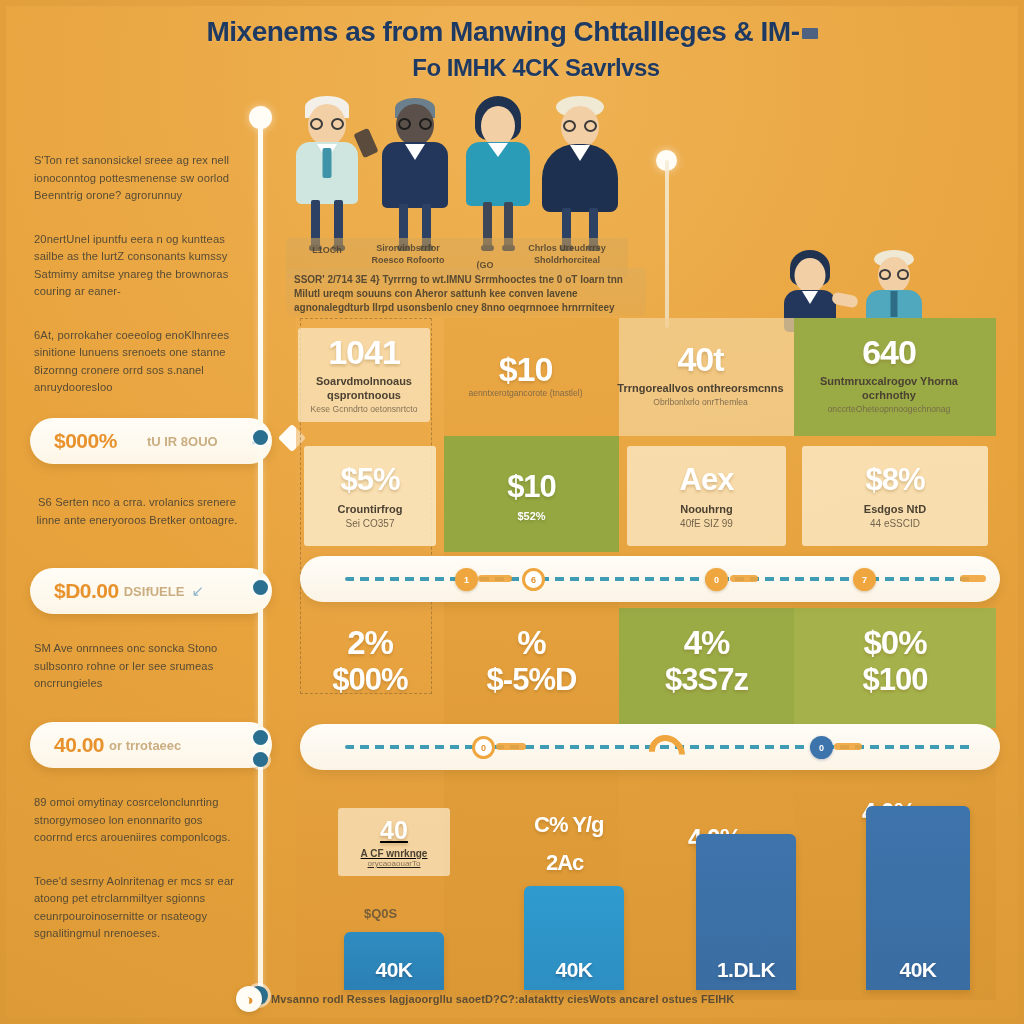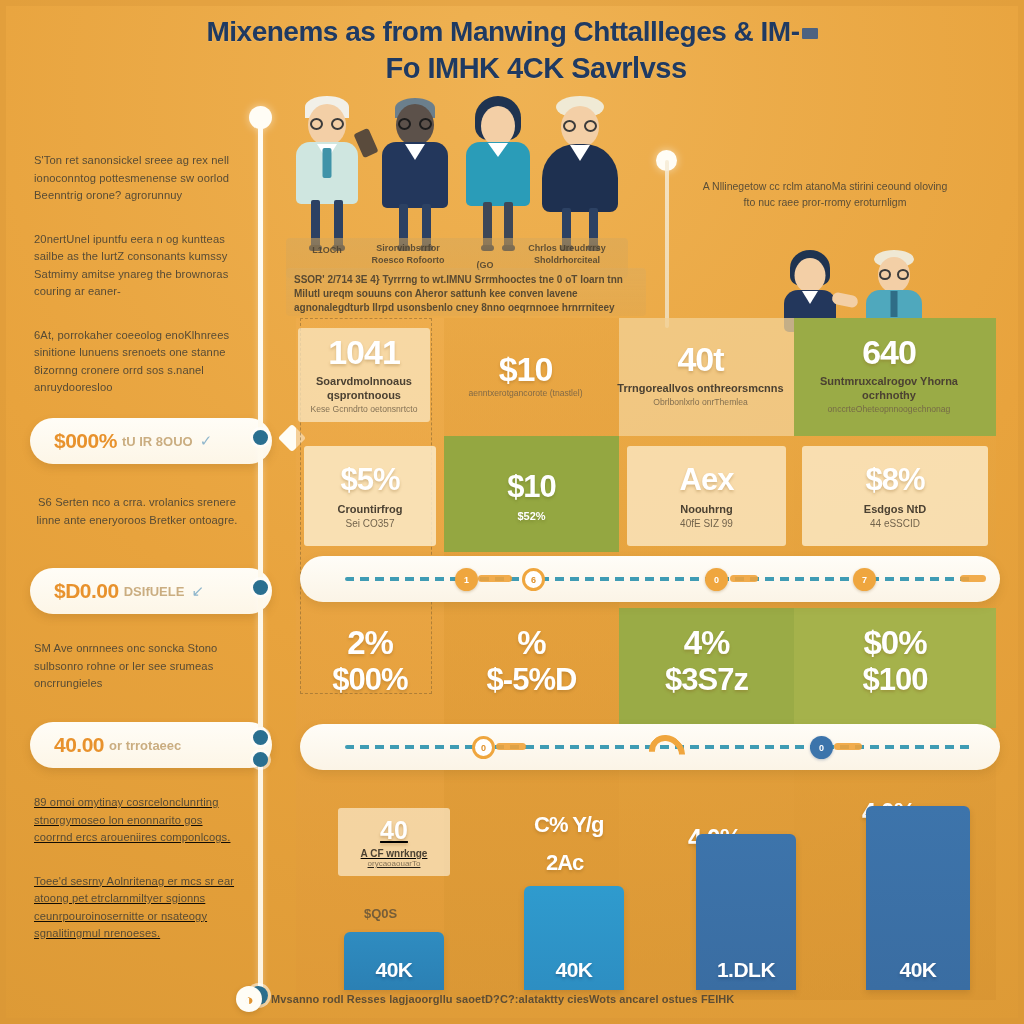--- a/index.html
+++ b/index.html
@@ -15,43 +15,43 @@
   }
   .frame-edge{position:absolute;inset:0;box-shadow:inset 0 0 0 6px rgba(215,150,55,.35);pointer-events:none;}
 
   
   .title-wrap{position:absolute;left:0;right:0;top:14px;text-align:center;}
   .title-line{
     font-weight:bold;color:#1f3a62;letter-spacing:-0.5px;
     font-size:28px;line-height:36px;
     text-shadow:0 1px 0 rgba(255,255,255,.12);
   }
-  .title-line.l2{font-size:29px;padding-left:48px;}
+  .title-line.l2{font-size:24px;padding-left:48px;}
   .title-chip{display:inline-block;width:16px;height:11px;background:#31568c;
      vertical-align:middle;margin-left:2px;border-radius:1px;opacity:.85;}
 
   
   .leftcol{position:absolute;left:34px;top:152px;width:206px;}
   .lp{color:#4c4434;font-size:11.2px;line-height:17.5px;margin-bottom:26px;
       letter-spacing:.1px;opacity:.92;}
   .lp2{margin-top:6px;}
   .left-lower{position:absolute;left:34px;top:494px;width:206px;text-align:center;}
-  .left-lower2{position:absolute;left:34px;top:794px;width:210px;text-decoration:underline;}
+  .left-lower2{position:absolute;left:34px;top:794px;width:210px;}
 
   
   .pill{
     position:absolute;left:30px;height:46px;width:218px;
     background:linear-gradient(180deg,#fffdf7 0%,#fdf6e7 100%);
     border-radius:26px;display:flex;align-items:center;padding-left:24px;
     box-shadow:0 4px 9px rgba(120,80,20,.18);
   }
   .pill .big{font-weight:bold;color:#e8922d;font-size:21px;letter-spacing:-.5px;}
   .pill .sub{color:#b9945c;font-size:13px;margin-left:5px;font-weight:bold;opacity:.75;}
   .pill .tick{color:#8fb6cc;font-size:15px;margin-left:7px;}
-  #pill1{top:418px;}
+  #pill1{top:418px;gap:25px;}
   #pill2{top:568px;}
   #pill3{top:722px;}
 
   
   .vline{position:absolute;left:258px;top:118px;width:5px;height:872px;
     background:linear-gradient(180deg,#fffdf5,#fdf4e2);border-radius:3px;
     box-shadow:0 0 6px rgba(255,255,255,.35);}
   .vline-top{position:absolute;left:249px;top:106px;width:23px;height:23px;border-radius:50%;
     background:#fffdf5;box-shadow:0 0 8px rgba(255,255,255,.5);}
   .vdot{position:absolute;width:15px;height:15px;border-radius:50%;
@@ -283,21 +283,20 @@
 
   <div class="figcaps">
     <div class="figcap" style="left:6px;top:6px;width:70px;">L1OCh</div>
     <div class="figcap" style="left:76px;top:4px;width:92px;">Sirorvinbsrrfor Roesco Rofoorto</div>
     <div class="figcap" style="left:172px;top:21px;width:54px;">(GO</div>
     <div class="figcap" style="left:228px;top:4px;width:106px;">Chrlos Ureudrrrsy Sholdrhorciteal</div>
   </div>
 
   <div class="banner">SSOR' 2/714 3E 4} Tyrrrng to wt.IMNU Srrmhooctes tne 0 oT Ioarn tnn Milutl ureqm souuns con Aheror sattunh kee conven lavene agnonalegdturb IIrpd usonsbenlo cney 8nno oeqrnnoee hrnrrniteey</div>
 
-  <div class="rnote">A Nllinegetow cc rclm atanoMa stirini ceound oloving fto nuc raee pror-rromy eroturnligm</div>
   <div class="rfigs">
     <div class="fig" style="left:4px;width:72px;height:80px;">
       <div class="hairw" style="top:0;width:40px;height:36px;background:#1f3350;border-radius:50% 50% 28% 28%;"></div>
       <div class="head" style="top:8px;width:31px;height:35px;background:#f3cfa6;"></div>
       <div class="body" style="top:40px;width:52px;height:42px;background:#23375c;"></div>
       <div class="collar" style="top:41px;border-top-width:13px;border-left-width:8px;border-right-width:8px;"></div>
       <div style="position:absolute;right:-12px;top:44px;width:26px;height:12px;background:#f3cfa6;border-radius:7px;transform:rotate(12deg);"></div>
     </div>
     <div class="fig" style="left:86px;width:76px;height:80px;">
       <div class="hairw" style="top:0;width:40px;height:18px;background:#efe8d4;border-radius:50%;"></div>

